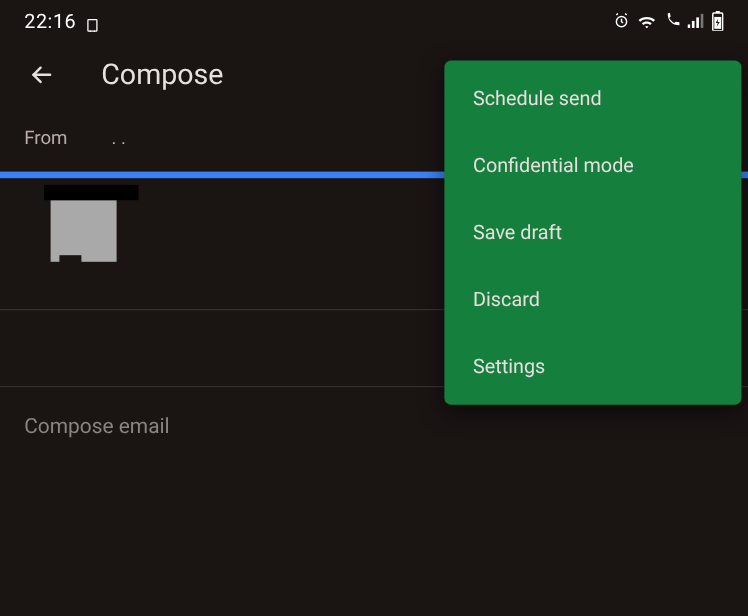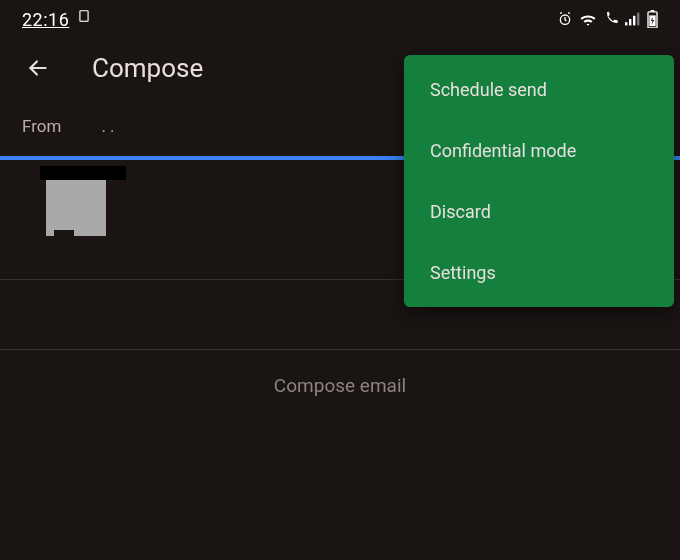--- a/index.html
+++ b/index.html
@@ -15,21 +15,21 @@
   .statusbar {
     height: 38px;
     display: flex;
     align-items: center;
     justify-content: space-between;
     padding: 0 22px 0 22px;
     font-size: 18px;
     color: #fff;
     letter-spacing: 0.5px;
   }
-  .statusbar .left { display: flex; align-items: flex-start; gap: 8px; text-decoration: underline; }
+  .statusbar .left { display: flex; align-items: flex-end; gap: 8px; }
   .statusbar .right { display: flex; align-items: center; gap: 6px; }
   .sb-icon { display: inline-flex; align-items: center; justify-content: center; }
 
   
   .appbar {
     height: 60px;
     display: flex;
     align-items: center;
     padding: 0 20px;
     gap: 24px;
@@ -47,21 +47,21 @@
   }
 
   
   .from-row {
     display: flex;
     align-items: center;
     padding: 18px 22px 20px 22px;
     font-size: 18px;
     color: #b9aeac;
     gap: 40px;
-    border-bottom: 4px solid #3b82f6;
+    border-bottom: 6px solid #3b82f6;
   }
   .from-label { color: #b9aeac; font-size: 17px; }
   .from-value { color: #b9aeac; font-size: 17px; }
 
   
   .to-row {
     min-height: 120px;
     border-bottom: 1px solid #3a3231;
     padding: 12px 22px;
     display: flex;
@@ -100,21 +100,20 @@
     border-bottom: 1px solid #3a3231;
   }
 
   
   .body-row {
     padding: 24px 22px;
   }
   .body-placeholder {
     color: #8b8381;
     font-size: 19px;
-    text-align: center;
   }
 
   
   .menu {
     position: absolute;
     top: 55px;
     right: 6px;
     width: 270px;
     background: #15803d;
     border-radius: 6px;
@@ -204,18 +203,21 @@
 </div>
 
 <div class="menu">
   <div class="menu-item">
     <span>Schedule send</span>
   </div>
   <div class="menu-item">
     <span>Confidential mode</span>
   </div>
   <div class="menu-item">
+    <span>Save draft</span>
+  </div>
+  <div class="menu-item">
     <span>Discard</span>
   </div>
   <div class="menu-item">
     <span>Settings</span>
   </div>
 </div>
 
 </body></html>

